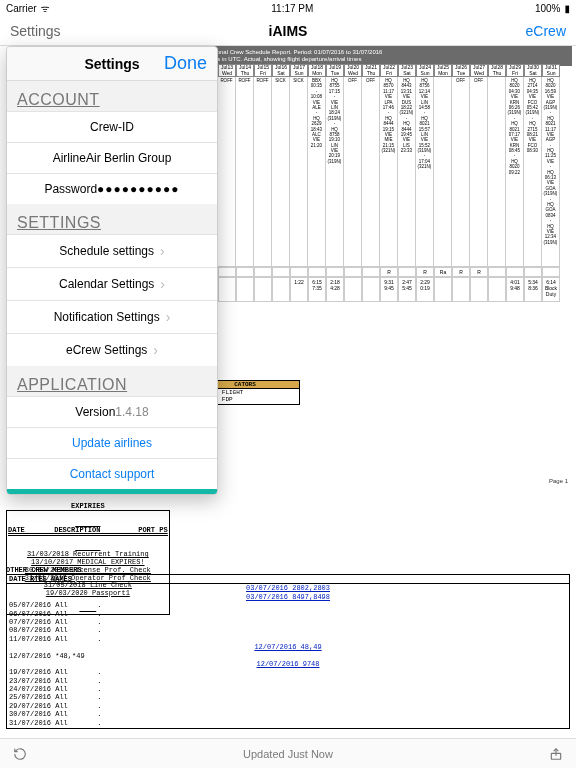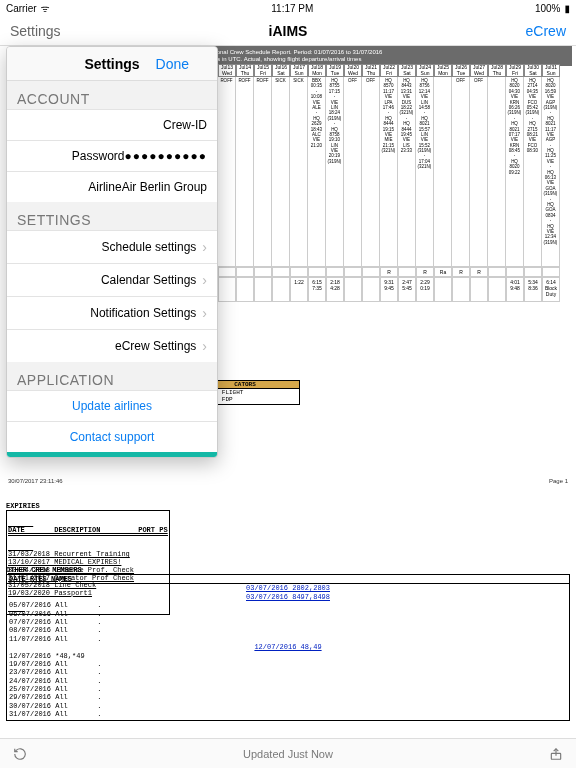--- a/index.html
+++ b/index.html
@@ -8,42 +8,42 @@
   .status-left, .status-right { display:flex; align-items:center; gap:4px; }
   .nav-bar { display:flex; justify-content:space-between; align-items:center; height:30px; padding:0 10px; font-size:14px; border-bottom:1px solid #ddd; }
   .nav-left { color:#666; }
   .nav-title { position:absolute; left:50%; transform:translateX(-50%); font-weight:600; color:#000; font-size:14px; }
   .nav-right { color:#0a7ef2; }
   .content-area { position:relative; width:100%; height:calc(100% - 16px - 30px - 30px); background:#fff; }
   
   .popover { position:absolute; left:6px; top:0; width:212px; background:#f2f2f2; border:1px solid #ccc; border-radius:4px; box-shadow:0 6px 20px rgba(0,0,0,0.25); overflow:hidden; z-index:10; }
   .pop-header { background:#f9f9f9; display:flex; align-items:center; justify-content:center; height:34px; position:relative; border-bottom:1px solid #ddd; }
   .pop-title { font-weight:600; font-size:14px; }
-  .pop-done { position:absolute; right:28px; color:#0a7ef2; font-size:14px; }
-  .section-label { color:#777; font-size:14px; padding:10px 10px 2px; letter-spacing:0.5px; }
-  .row { display:flex; align-items:center; justify-content:flex-end; background:#fff; padding:8px 10px; font-size:12px; border-top:1px solid #e3e3e3; }
+  .pop-done { position:absolute; right:10px; color:#0a7ef2; font-size:18px; }
+  .section-label { color:#777; font-size:16px; padding:10px 10px 2px; letter-spacing:0.5px;text-decoration:underline; }
+  .row { display:flex; align-items:center; justify-content:center; background:#fff; padding:8px 10px; font-size:12px; border-top:1px solid #e3e3e3; }
   .row:last-child { border-bottom:1px solid #e3e3e3; }
   .row .label { color:#000; }
   .row .value { color:#000; }
   .row .dotval { letter-spacing:1px; }
   .row .chev { color:#bbb; font-size:14px; margin-left:6px; }
   .row.with-chev .right { display:flex; align-items:center; }
   .link-row { background:#fff; padding:8px 0; text-align:center; color:#0a7ef2; font-size:12px; border-top:1px solid #e3e3e3; }
   
   .bg-sched { position:absolute; left:0; top:0; right:0; padding:0; font-size:5px; line-height:1.2; color:#000; }
   .bg-head-bar { background:#6b6b6b; color:#fff; font-size:6px; padding:3px 6px; margin-bottom:3px; }
   .bg-grid { position:absolute; right:4px; top:18px; width:354px; }
   .bg-grid-head { display:flex; }
   .bg-cell-head { flex:0 0 18px; border:1px solid #888; font-size:5px; text-align:center; padding:0; background:#fff; line-height:1.1;}
   .bg-row { display:flex; height:190px; }
   .bg-cell { flex:0 0 18px; border-right:1px solid #ccc; border-bottom:1px solid #ccc; font-size:4.5px; padding:1px 0; text-align:center; background:#fff; overflow:hidden; }
   .bg-footrow { display:flex; }
   .bg-cfoot { flex:0 0 18px; border:1px solid #ccc; font-size:5px; text-align:center; padding:1px 0; height:25px;}
   .page-meta { position:absolute; left:8px; top:432px; font-size:6px; color:#333; width:560px; display:flex; justify-content:space-between;}
-  .exp-block { position:absolute; left:6px; top:456px; font-family:"Courier New",monospace; font-size:7px; }
+  .exp-block { position:absolute; left:6px; top:456px; font-family:"Courier New",monospace; font-size:7px;text-align:center; }
   .exp-title { font-weight:bold; }
   .exp-table { border:1px solid #000; padding:1px; white-space:pre; line-height:1.1;text-decoration:underline; }
   .exp-hdr { border-bottom:1px solid #000; font-weight:bold; }
   .ocm-block { position:absolute; left:6px; top:520px; right:6px; font-family:"Courier New",monospace; font-size:7px; }
   .ocm-frame { border:1px solid #000; padding:0 0 1px 0; line-height:1.2; }
   .ocm-hdr { border-bottom:1px solid #000; font-weight:bold; padding:0 2px; }
   .ocm-line { padding:0 2px; white-space:pre; }
   .ocm-lnk { color:#0020c0; text-decoration:underline;text-align:center; }
   .remarks-box { position:absolute; left:190px; top:334px; width:110px; border:1px solid #000; font-family:"Courier New",monospace; font-size:6px; line-height:1.2; padding:0; }
   .remarks-box .hdr { background:#d6a84b; text-align:center; font-weight:bold; border-bottom:1px solid #000; }
@@ -332,20 +332,21 @@
       <div id="ocm-rows">
           <div class="ocm-line ocm-lnk">03/07/2016 2802,2803</div>
           <div class="ocm-line ocm-lnk">03/07/2016 8497,8498</div>
           <div class="ocm-line">05/07/2016 All       .</div>
           <div class="ocm-line">06/07/2016 All       .</div>
           <div class="ocm-line">07/07/2016 All       .</div>
           <div class="ocm-line">08/07/2016 All       .</div>
           <div class="ocm-line">11/07/2016 All       .</div>
           <div class="ocm-line ocm-lnk">12/07/2016 48,49</div>
           <div class="ocm-line">12/07/2016 *48,*49</div>
+          <div class="ocm-line ocm-lnk">12/07/2016 9748</div>
           <div class="ocm-line">19/07/2016 All       .</div>
           <div class="ocm-line">23/07/2016 All       .</div>
           <div class="ocm-line">24/07/2016 All       .</div>
           <div class="ocm-line">25/07/2016 All       .</div>
           <div class="ocm-line">29/07/2016 All       .</div>
           <div class="ocm-line">30/07/2016 All       .</div>
           <div class="ocm-line">31/07/2016 All       .</div>
         </div>
     </div>
   </div>
@@ -354,26 +355,26 @@
     <div class="pop-header">
       <span class="pop-title">Settings</span>
       <span class="pop-done">Done</span>
     </div>
     <div class="section-label">ACCOUNT</div>
     <div class="row">
       <span class="label">Crew-ID</span>
       <span class="value"></span>
     </div>
     <div class="row">
+      <span class="label">Airline</span>
+      <span class="value">Air Berlin Group</span>
+    </div>
+    <div class="row">
       <span class="label">Password</span>
       <span class="value dotval">●●●●●●●●●●</span>
-    </div>
-    <div class="row">
-      <span class="label">Airline</span>
-      <span class="value">Air Berlin Group</span>
     </div>
     <div class="section-label">SETTINGS</div>
     <div class="row with-chev">
       <span class="label">Schedule settings</span>
       <span class="right">
           <span class="chev">›</span>
         </span>
     </div>
     <div class="row with-chev">
       <span class="label">Calendar Settings</span>
@@ -387,20 +388,24 @@
           <span class="chev">›</span>
         </span>
     </div>
     <div class="row with-chev">
       <span class="label">eCrew Settings</span>
       <span class="right">
           <span class="chev">›</span>
         </span>
     </div>
     <div class="section-label">APPLICATION</div>
+    <div class="row">
+      <span class="label">Version</span>
+      <span class="value" style="color:#888">1.4.18</span>
+    </div>
     <div class="link-row">Update airlines</div>
     <div class="link-row" style="border-bottom:5px solid #14b8a6;">Contact support</div>
   </div>
 
 </div>
 
 <div class="toolbar">
   <span class="tb-icon">
     <svg viewBox="0 0 24 24" width="14" height="14" fill="none" stroke="#7a7a7a" stroke-width="2">
         <path d="M3 12a9 9 0 1 0 3-6.7L3 8"></path>

